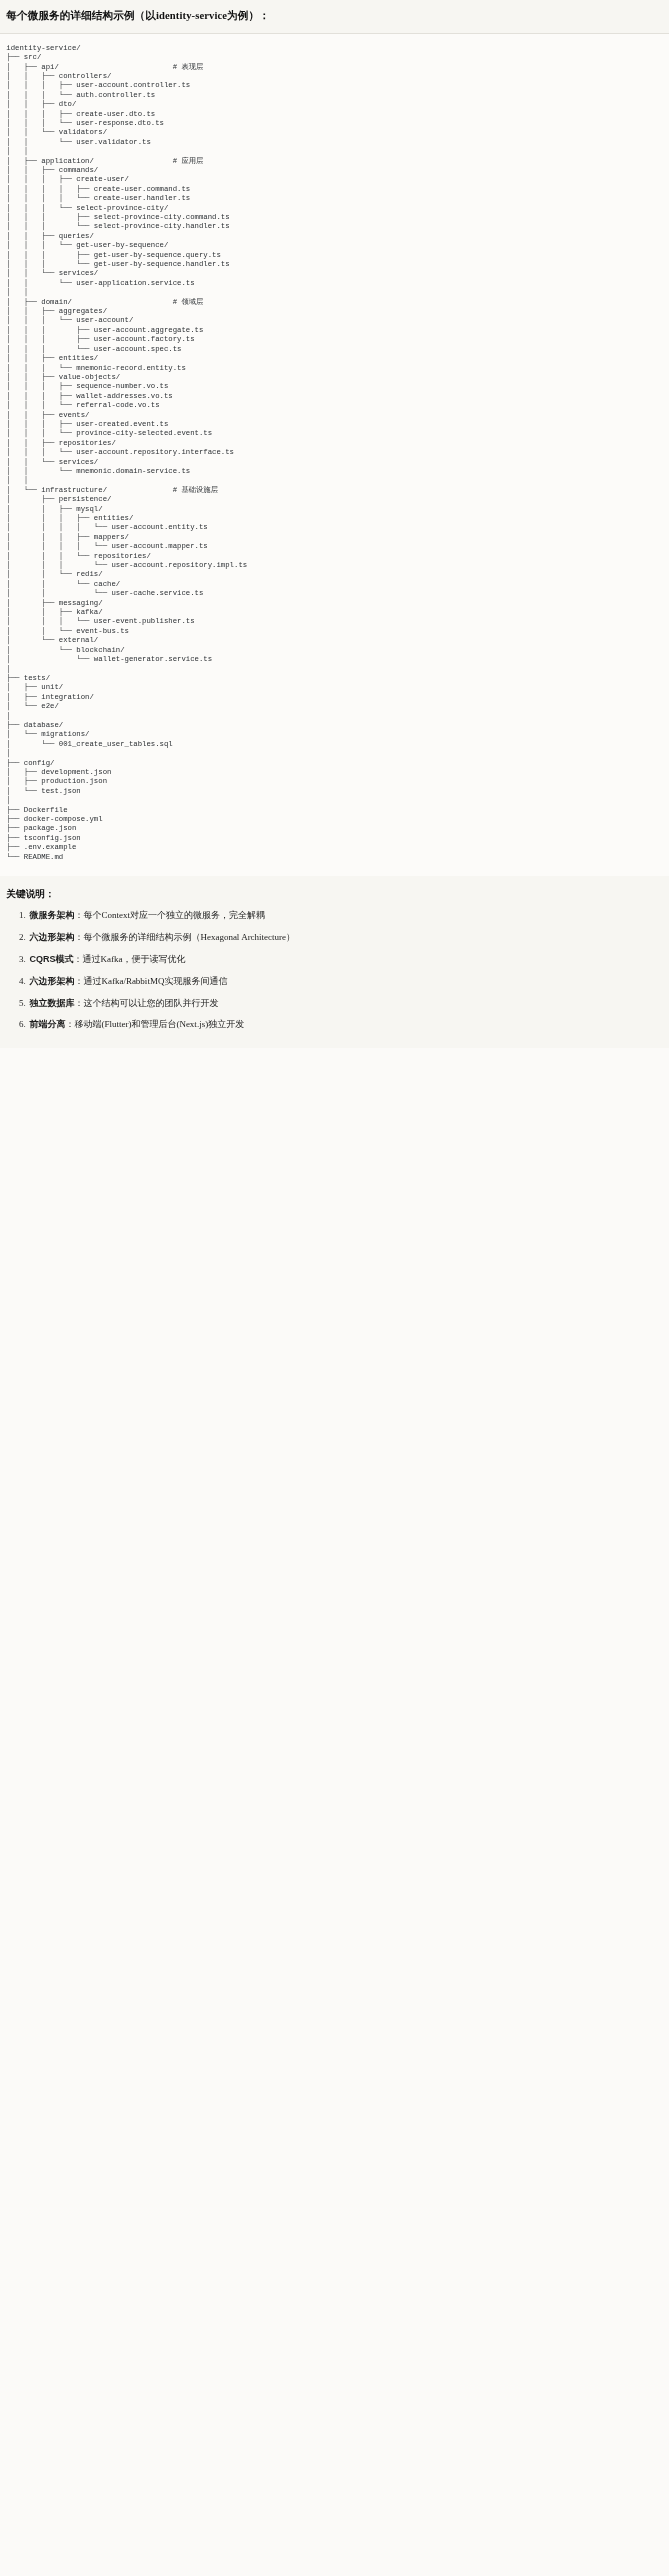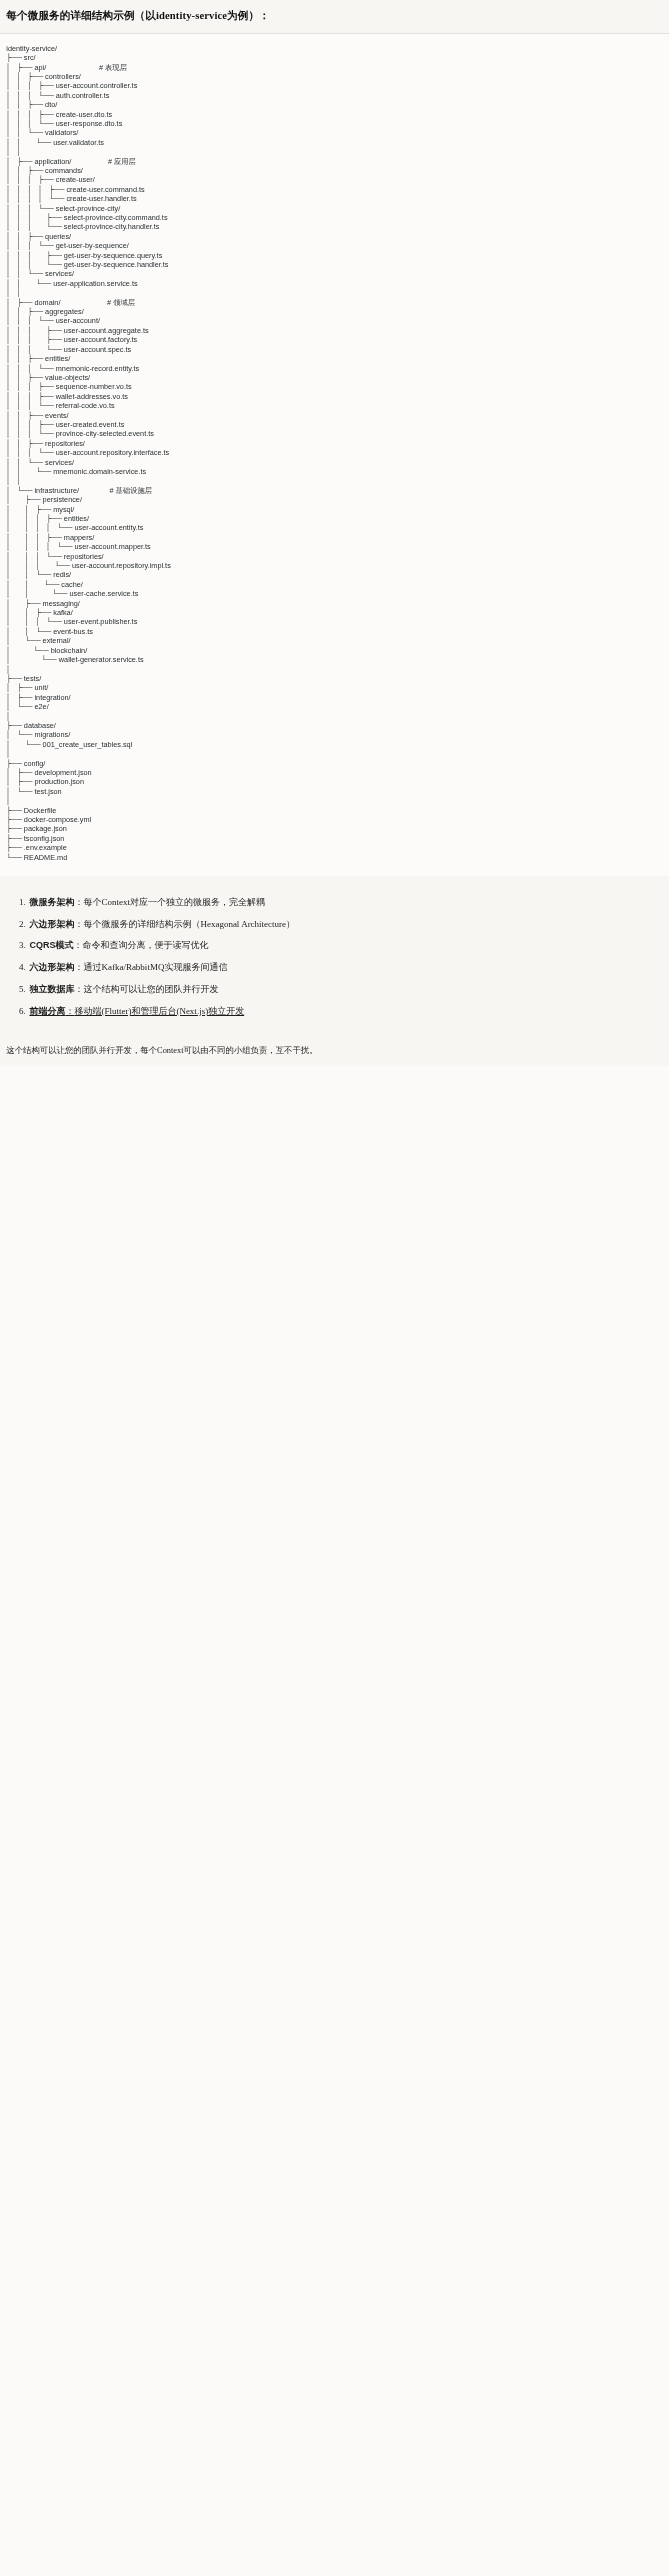--- a/index.html
+++ b/index.html
@@ -41,21 +41,21 @@
   }
 
   
   .code-block {
     background: #fcfbf9;
     padding: 10px 6.3px 13.8px 6.3px;
     box-sizing: border-box;
   }
   pre.tree {
     margin: 0;
-    font-family: Liberation Sans, sans-serif;
+    font-family: Liberation Mono, monospace;
     font-size: 7.3px;
     line-height: 9.4px;
     color: #2b2f33;
     white-space: pre;
     letter-spacing: 0px;
     tab-size: 4;
   }
 
   .code-rule {
     height: 0.6px;
@@ -85,21 +85,20 @@
     font-size: 9px;
     color: #1c1c1c;
   }
   ol.note-list > li {
     margin: 0 0 8.8px 0;
     line-height: 1.45;
     padding-left: 1.3px;
   }
   ol.note-list > li:last-child {
     margin-bottom: 0;
-    text-decoration: underline;
   }
   .note-term {
     font-family: "Liberation Sans", "DejaVu Sans", sans-serif;
     font-weight: bold;
   }
   .note-sep { }
   .note-desc { }
 
   .closing {
     font-family: "Liberation Serif", "DejaVu Serif", serif;
@@ -206,39 +205,39 @@
 ├── Dockerfile
 ├── docker-compose.yml
 ├── package.json
 ├── tsconfig.json
 ├── .env.example
 └── README.md</pre>
   </div>
   <div class="code-rule"></div>
 
   <div class="notes">
+    <div class="notes-heading">关键说明：</div>
 
     <ol class="note-list">
       <li>
         <span class="note-term">微服务架构</span><span class="note-sep">：</span><span class="note-desc">每个Context对应一个独立的微服务，完全解耦</span>
       </li>
       <li>
         <span class="note-term">六边形架构</span><span class="note-sep">：</span><span class="note-desc">每个微服务的详细结构示例（Hexagonal Architecture）</span>
       </li>
       <li>
-        <span class="note-term">CQRS模式</span><span class="note-sep">：</span><span class="note-desc">命令和查询分离，便于读写优化</span>
+        <span class="note-term">CQRS模式</span><span class="note-sep">：</span><span class="note-desc">通过Kafka，便于读写优化</span>
       </li>
       <li>
         <span class="note-term">六边形架构</span><span class="note-sep">：</span><span class="note-desc">通过Kafka/RabbitMQ实现服务间通信</span>
       </li>
       <li>
         <span class="note-term">独立数据库</span><span class="note-sep">：</span><span class="note-desc">这个结构可以让您的团队并行开发</span>
       </li>
       <li>
         <span class="note-term">前端分离</span><span class="note-sep">：</span><span class="note-desc">移动端(Flutter)和管理后台(Next.js)独立开发</span>
       </li>
     </ol>
   </div>
 
-  <div class="closing">这个结构可以让您的团队并行开发，每个Context可以由不同的小组负责，互不干扰。</div>
 
 </div>
 
 
 </body></html>

